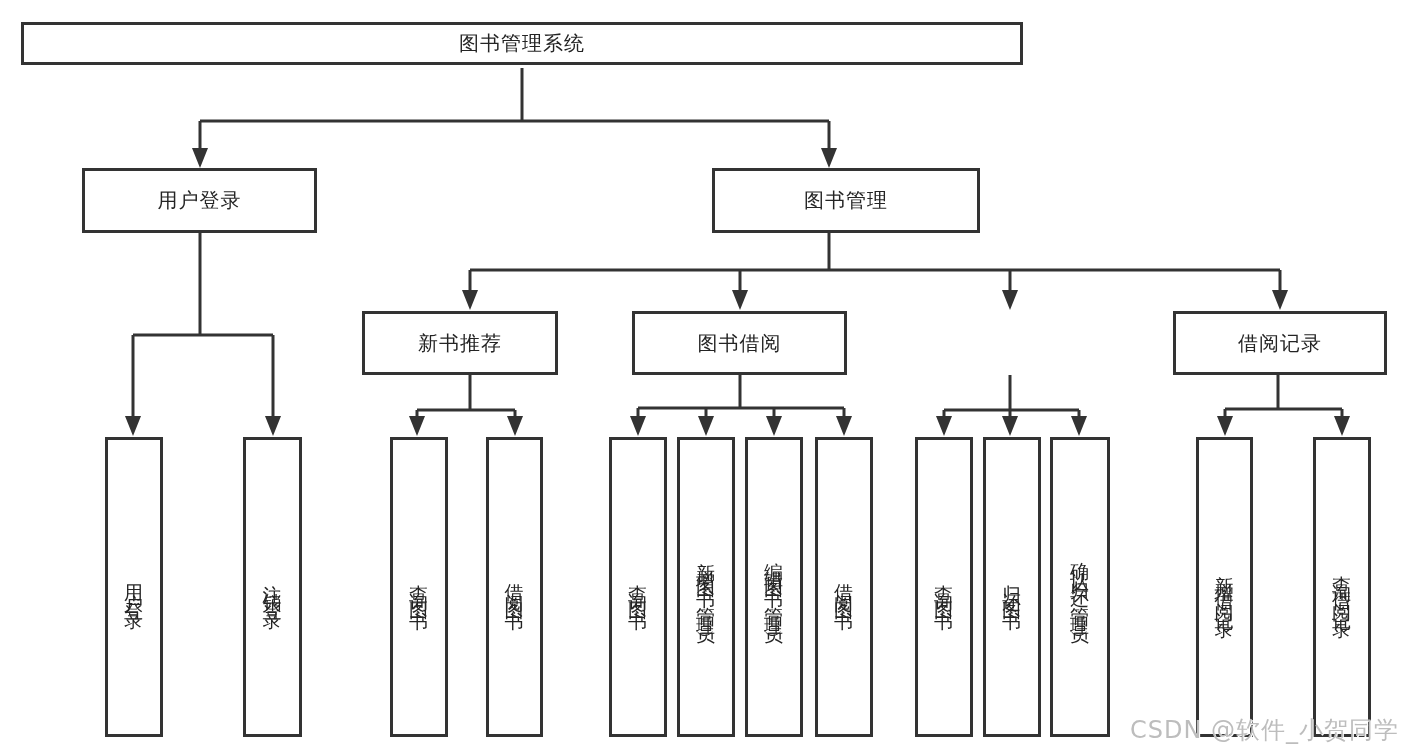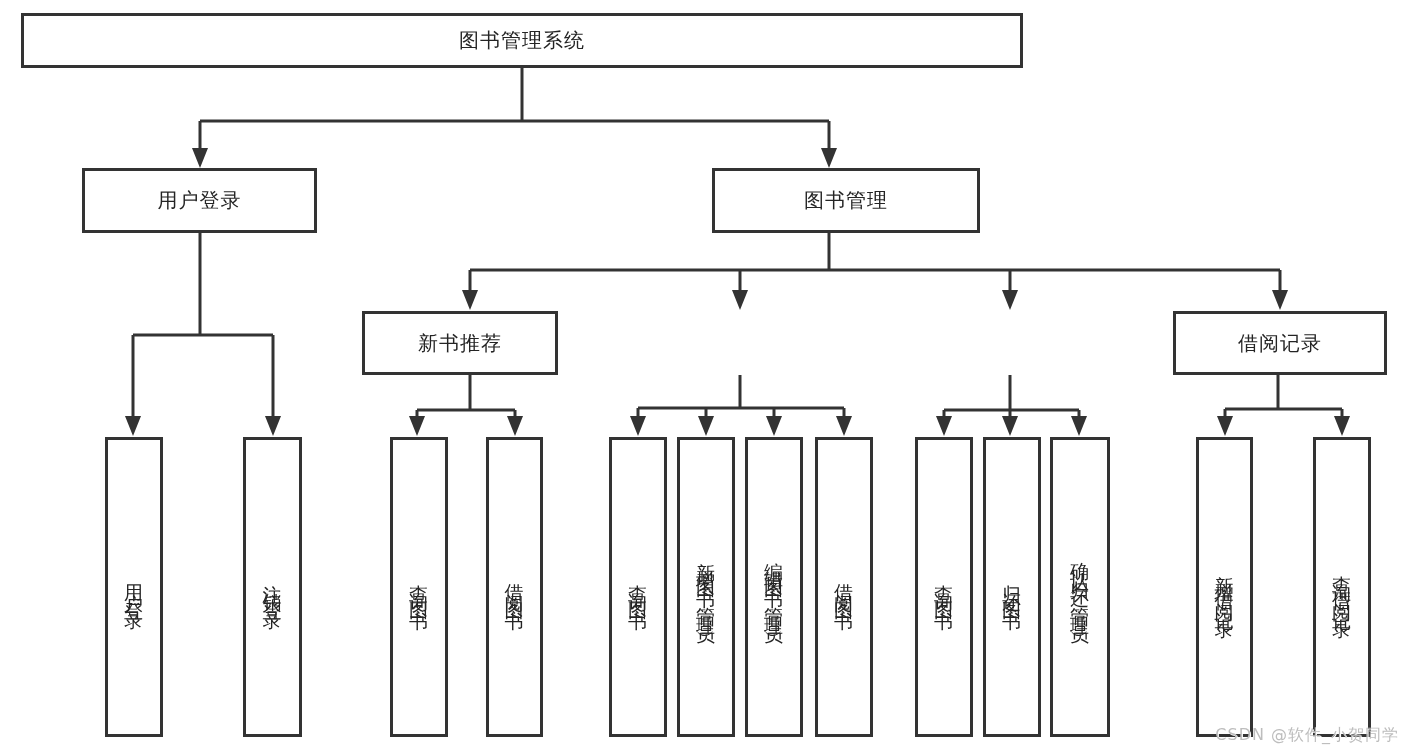--- a/index.html
+++ b/index.html
@@ -14,21 +14,21 @@
     position:absolute;box-sizing:border-box;border:3px solid #333333;background:#ffffff;
     display:flex;align-items:center;justify-content:center;color:#242424;
   }
   .node.h span{font-size:20px;letter-spacing:1px;white-space:nowrap;}
   .node.leaf span{
     writing-mode:vertical-rl;text-orientation:mixed;
     font-size:19px;letter-spacing:9px;line-height:1;white-space:nowrap;
   }
   .watermark{
     position:absolute;right:6px;bottom:1px;z-index:5;
-    font-size:16px;color:#bdbdbd;letter-spacing:1px;white-space:nowrap;
+    font-size:24px;color:#bdbdbd;letter-spacing:1px;white-space:nowrap;
     text-shadow:1px 1px 0 #ffffff;
   }
 </style>
 </head>
 <body>
 
 <div class="stage">
 
   <svg class="wires" viewBox="0 0 1405 747" xmlns="http://www.w3.org/2000/svg">
 
@@ -123,34 +123,37 @@
     <g>
         <line x1="1225" y1="409" x2="1225" y2="422"></line>
         <polygon points="1217,416 1233,416 1225,436"></polygon>
       </g>
     <g>
         <line x1="1342" y1="409" x2="1342" y2="422"></line>
         <polygon points="1334,416 1350,416 1342,436"></polygon>
       </g>
   </svg>
 
-  <div class="node h" style="left:21px;top:13px;width:1002px;height:55px">
+  <div class="node h" style="left:21px;top:22px;width:1002px;height:43px">
     <span>图书管理系统</span>
   </div>
 
   <div class="node h" style="left:82px;top:168px;width:235px;height:65px">
     <span>用户登录</span>
   </div>
   <div class="node h" style="left:712px;top:168px;width:268px;height:65px">
     <span>图书管理</span>
   </div>
 
   <div class="node h" style="left:362px;top:311px;width:196px;height:64px">
     <span>新书推荐</span>
   </div>
+  <div class="node h" style="left:632px;top:311px;width:215px;height:64px">
+    <span>图书借阅</span>
+  </div>
   <div class="node h" style="left:1173px;top:311px;width:214px;height:64px">
     <span>借阅记录</span>
   </div>
 
   <div class="node leaf" style="left:105px;top:437px;width:58px;height:300px">
     <span>用户登录</span>
   </div>
   <div class="node leaf" style="left:243px;top:437px;width:59px;height:300px">
     <span>注销登录</span>
   </div>

